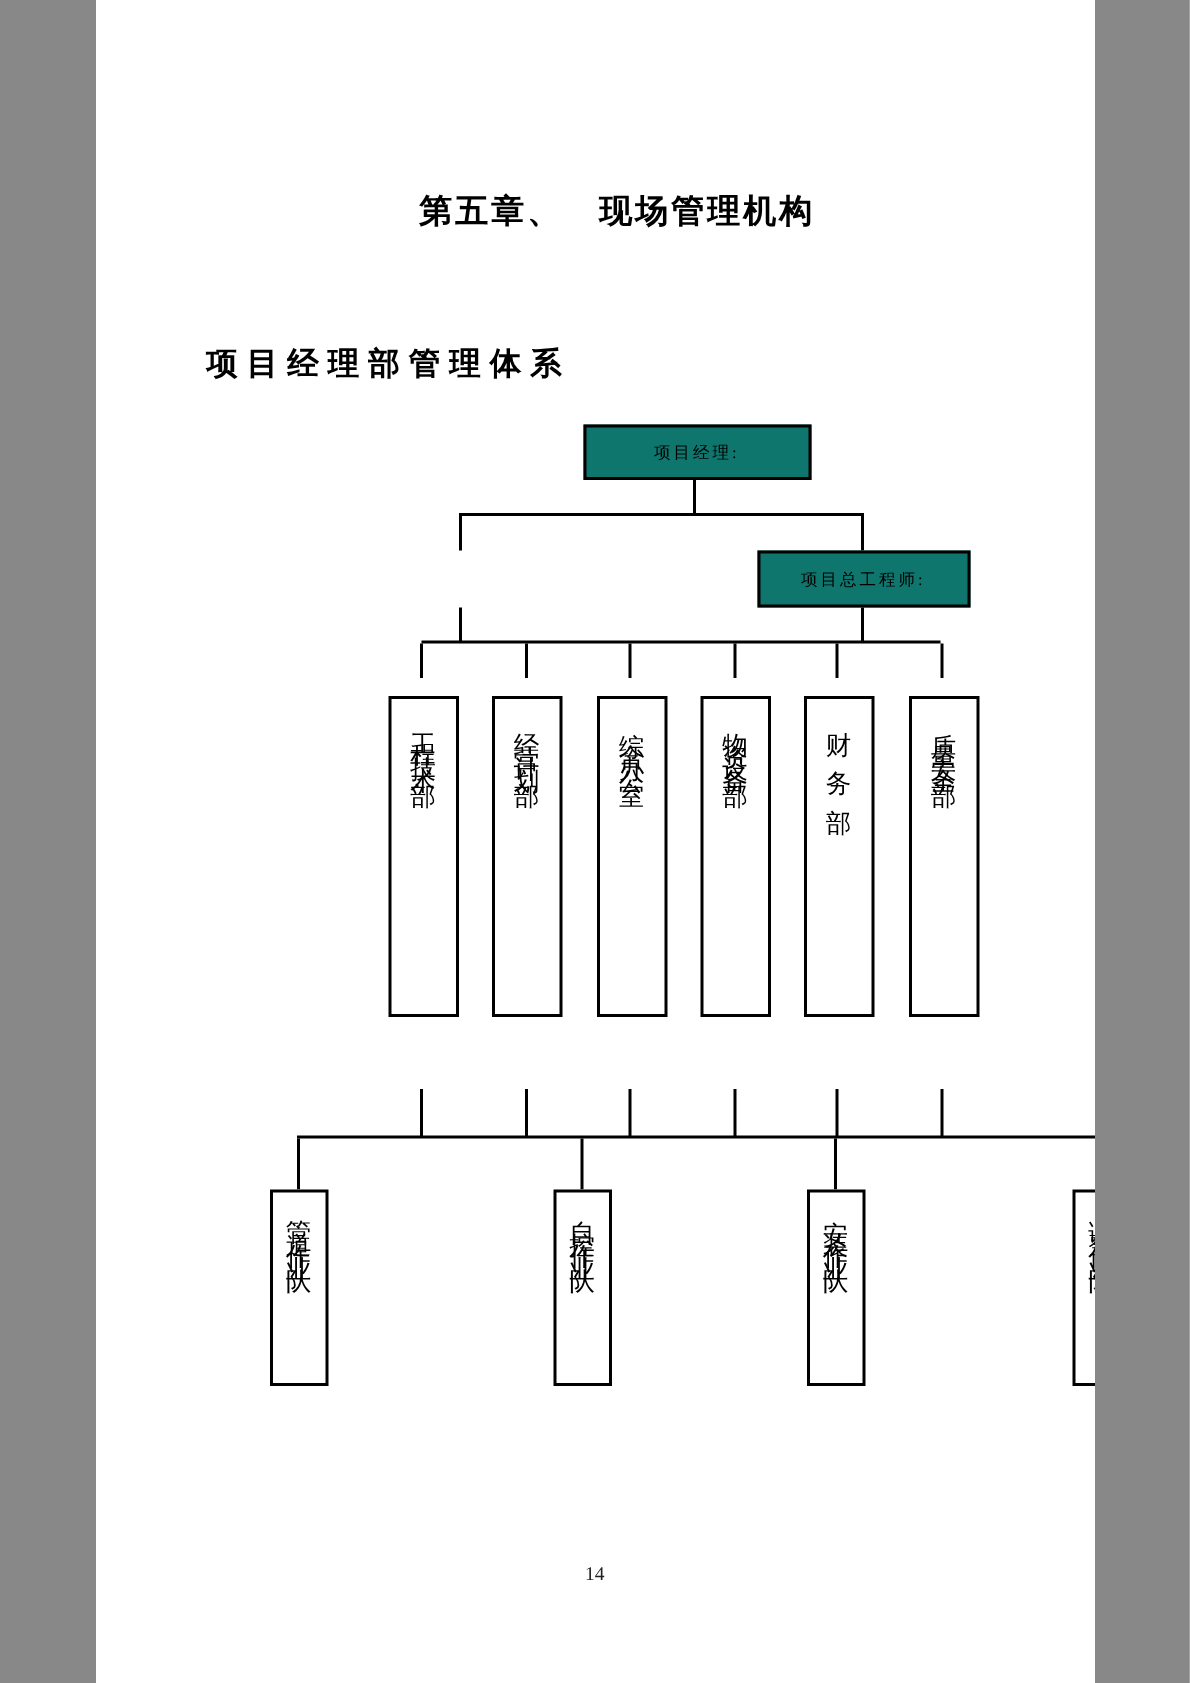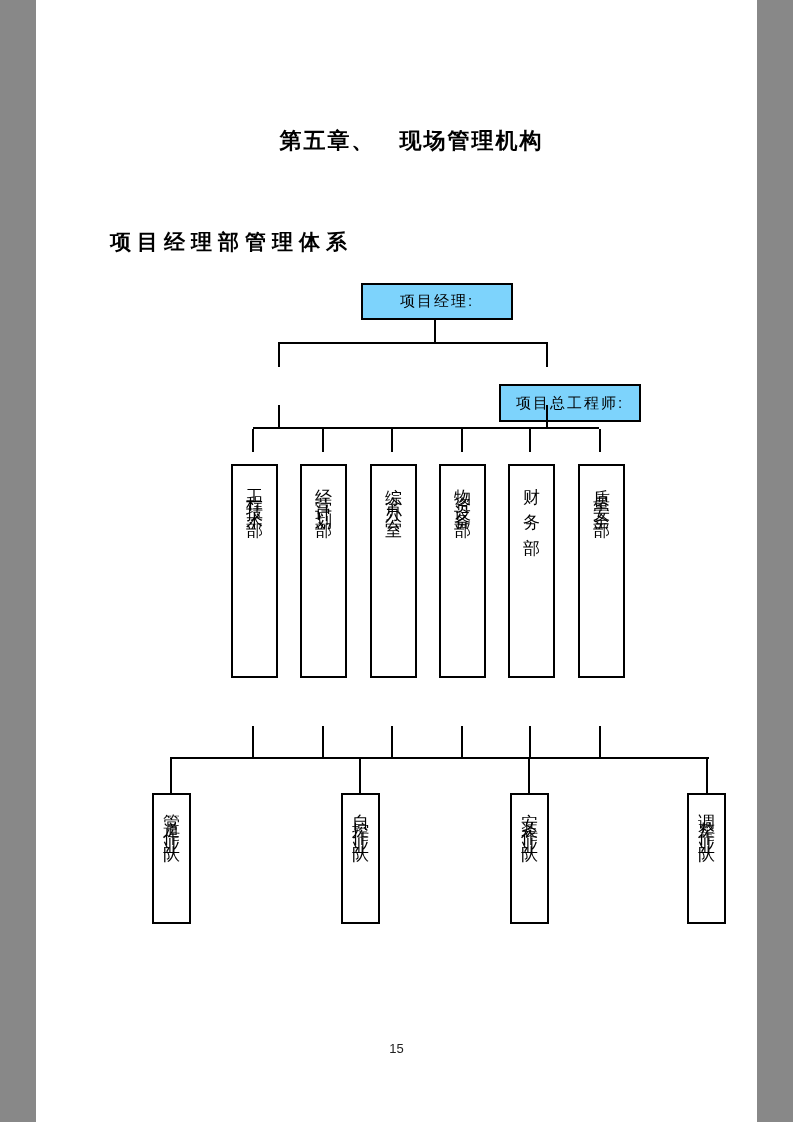--- a/index.html
+++ b/index.html
@@ -1,41 +1,41 @@
 <!DOCTYPE html>
 <html><head>
 <meta charset="utf-8">
 <style>
   * { margin:0; padding:0; box-sizing:border-box; }
   html,body { background:#888; }
   .page {
     position:relative;
-    width:721px; height:1122px;
+    width:666px; height:1122px;
     margin:0 auto;
     background:#ffffff;
     color:#000000;
-    font-family:Liberation Sans, sans-serif;
+    font-family:Liberation Serif, serif;
     overflow:hidden;
   }
   .chapter-title {
     position:absolute; left:0; right:0; top:126px;
     text-align:center; text-indent:30px;
     font-size:22px; font-weight:bold; letter-spacing:2px;
   }
   .section-title {
     position:absolute; left:0; right:0; top:228px;
     text-align:left; text-indent:74px;
     font-size:21px; font-weight:bold; letter-spacing:6px;
   }
   .line { position:absolute; background:#000000; }
   .hbox {
     position:absolute;
-    border:2px solid #000000; background:#7dd3fc;
+    border:2px solid #000000; background:#0f766e;
     display:flex; align-items:center; justify-content:center;
-    font-size:15px; letter-spacing:2px; white-space:nowrap;
+    font-size:11px; letter-spacing:2px; white-space:nowrap;
   }
   .vbox {
     position:absolute;
     border:2px solid #000000; background:#ffffff;
     display:flex; justify-content:center; align-items:flex-start;
   }
   .vbox .vtext {
     writing-mode:vertical-rl; text-orientation:upright;
     font-size:17px; letter-spacing:8px; line-height:1;
   }
@@ -60,21 +60,21 @@
 
   <div class="section-title">项目经理部管理体系</div>
 
   <div class="hbox" style="left:325px; top:283px; width:152px; height:37px;">项目经理:</div>
 
   <div class="line" style="left:398px; top:319px; width:2px; height:24px;"></div>
   <div class="line" style="left:242px; top:342px; width:270px; height:2px;"></div>
   <div class="line" style="left:242px; top:343px; width:2px; height:24px;"></div>
   <div class="line" style="left:510px; top:343px; width:2px; height:24px;"></div>
 
-  <div class="hbox" style="left:463px; top:367px; width:142px; height:38px;margin-top:17px;">项目总工程师:</div>
+  <div class="hbox" style="left:441px; top:367px; width:142px; height:38px;">项目总工程师:</div>
 
   <div class="line" style="left:242px; top:405px; width:2px; height:23px;"></div>
   <div class="line" style="left:510px; top:405px; width:2px; height:23px;"></div>
   <div class="line" style="left:217px; top:427px; width:346px; height:2px;"></div>
   <div class="line" style="left:216px; top:429px; width:2px; height:23px;"></div>
   <div class="line" style="left:286px; top:429px; width:2px; height:23px;"></div>
   <div class="line" style="left:355px; top:429px; width:2px; height:23px;"></div>
   <div class="line" style="left:425px; top:429px; width:2px; height:23px;"></div>
   <div class="line" style="left:493px; top:429px; width:2px; height:23px;"></div>
   <div class="line" style="left:563px; top:429px; width:2px; height:23px;"></div>
@@ -117,15 +117,15 @@
     <span class="vtext">自控作业队</span>
   </div>
   <div class="vbox team" style="left:474px;">
     <span class="vtext">安装作业队</span>
   </div>
   <div class="vbox team" style="left:651px;">
     <span class="vtext">调整作业队</span>
   </div>
 
 
-  <div class="page-number">15</div>
+  <div class="page-number">14</div>
 
 </div>
 
 </body></html>

